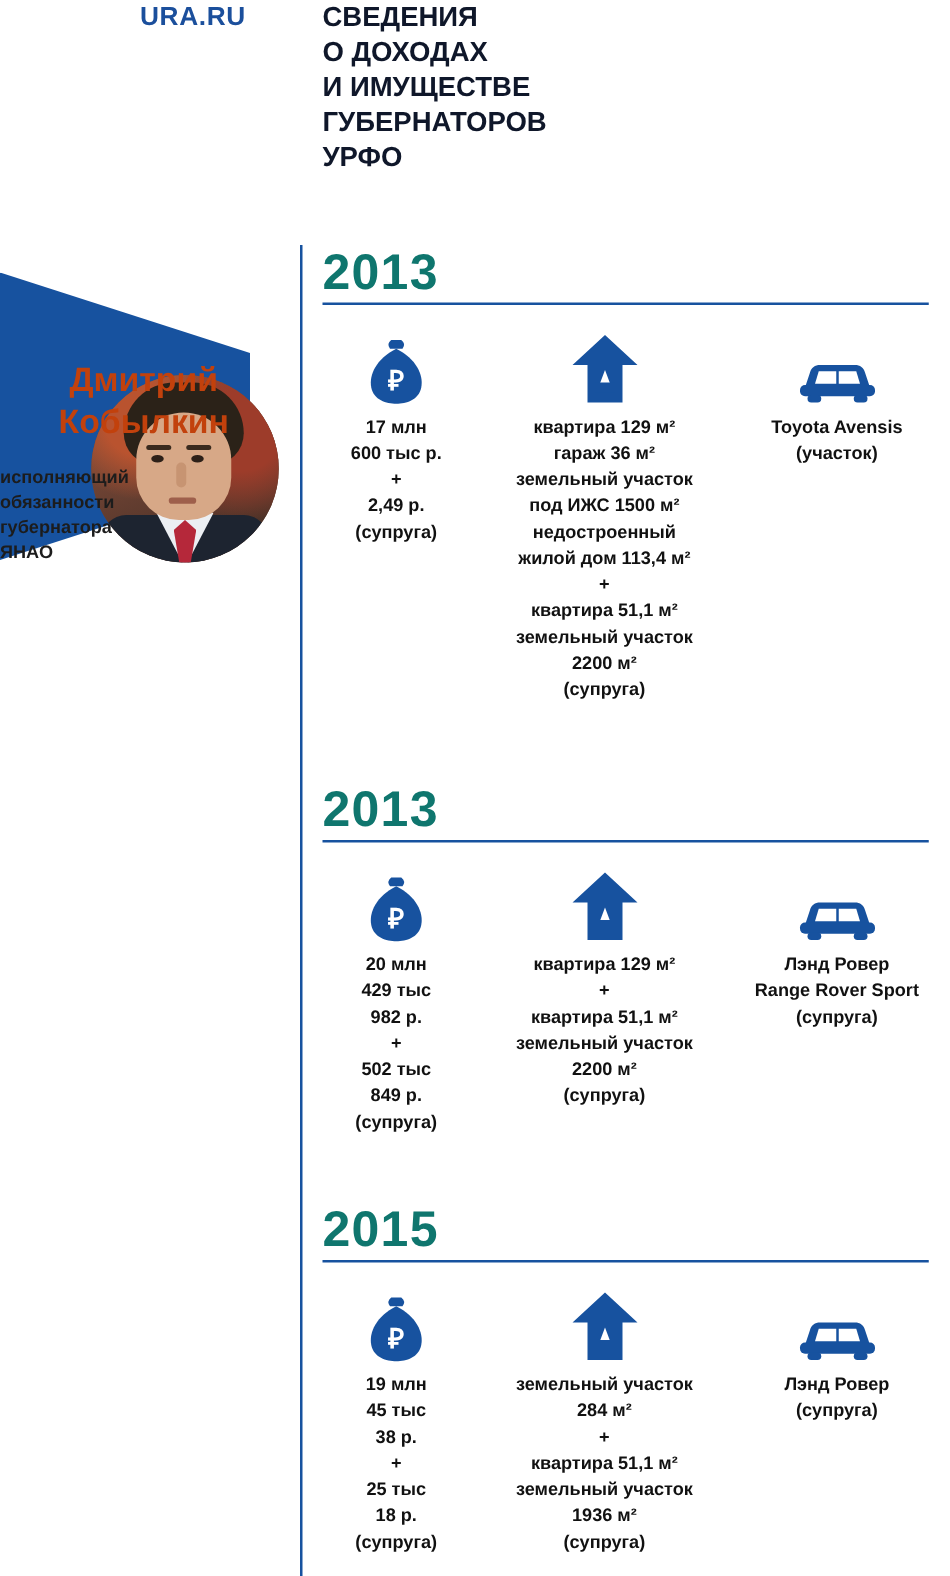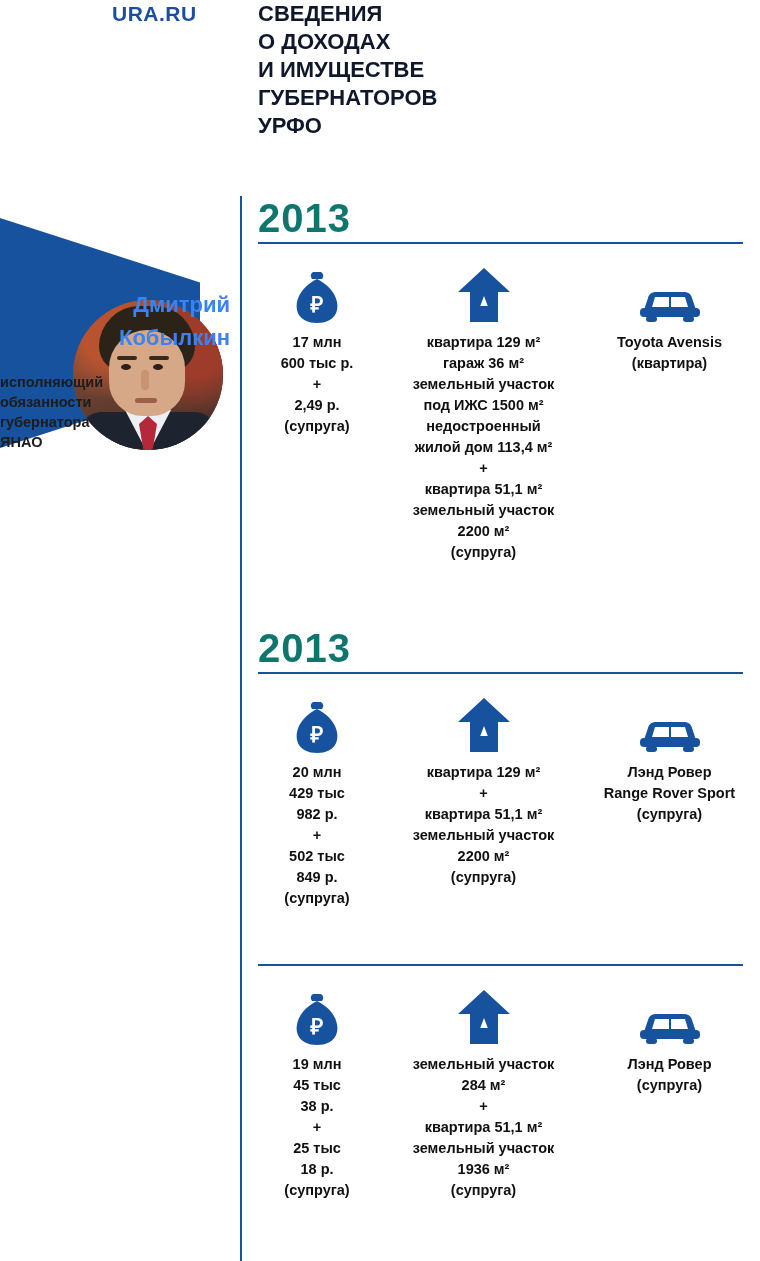--- a/index.html
+++ b/index.html
@@ -163,26 +163,26 @@
     height: 40px;
     background: #b5283a;
     clip-path: polygon(50% 0, 100% 20%, 70% 100%, 30% 100%, 0 20%);
   }
 
   .person-name {
     position: absolute;
     left: 0;
     top: 288px;
     width: 238px;
-    text-align: right;
+    text-align: center;
     padding-right: 8px;
     box-sizing: border-box;
-    color: #3b82f6;
-    font-weight: bold;
-    font-size: 22px;
+    color: #c2410c;
+    font-weight: bold;
+    font-size: 27px;
     line-height: 33px;
   }
   .person-role {
     position: absolute;
     left: 0;
     top: 372px;
     width: 238px;
     text-align: left;
     padding-right: 8px;
     box-sizing: border-box;
@@ -328,21 +328,21 @@
         <svg width="64" height="36" viewBox="0 0 64 36">
           <path d="M6 22 L10 10 C11 6 14 4 18 4 H46 C50 4 53 6 54 10 L58 22 z" fill="#17529f"></path>
           <rect x="2" y="20" width="60" height="9" rx="4" fill="#17529f"></rect>
           <rect x="8" y="28" width="11" height="6" rx="3" fill="#17529f"></rect>
           <rect x="45" y="28" width="11" height="6" rx="3" fill="#17529f"></rect>
           <path d="M14 19 L17 9 H31 V19 z" fill="#ffffff"></path>
           <path d="M33 19 V9 H47 L50 19 z" fill="#ffffff"></path>
         </svg>
       </div>
       <div class="txt">Toyota Avensis
-(квартира)</div>
+(участок)</div>
     </div>
   </div>
 </div>
 
 <div class="year-block" style="top:626px;">
   <div class="year-label">2013</div>
   <div class="year-rule"></div>
   <div class="cols">
     <div class="col col-money">
       <div class="icon-wrap">
@@ -387,20 +387,21 @@
         </svg>
       </div>
       <div class="txt">Лэнд Ровер
 Range Rover Sport
 (супруга)</div>
     </div>
   </div>
 </div>
 
 <div class="year-block" style="top:962px;">
+  <div class="year-label">2015</div>
   <div class="year-rule"></div>
   <div class="cols">
     <div class="col col-money">
       <div class="icon-wrap">
         <svg width="52" height="56" viewBox="0 0 52 56">
           <path d="M22 4 q-4 3 -1 7 h10 q3 -4 -1 -7 z" fill="#17529f"></path>
           <path d="M26 11 C10 19 4 32 6 42 C8 52 18 55 26 55 C34 55 44 52 46 42 C48 32 42 19 26 11 z" fill="#17529f"></path>
           <text x="26" y="44" font-size="22" font-weight="bold" fill="#ffffff" text-anchor="middle" font-family="Liberation Sans, sans-serif">₽</text>
         </svg>
       </div>

